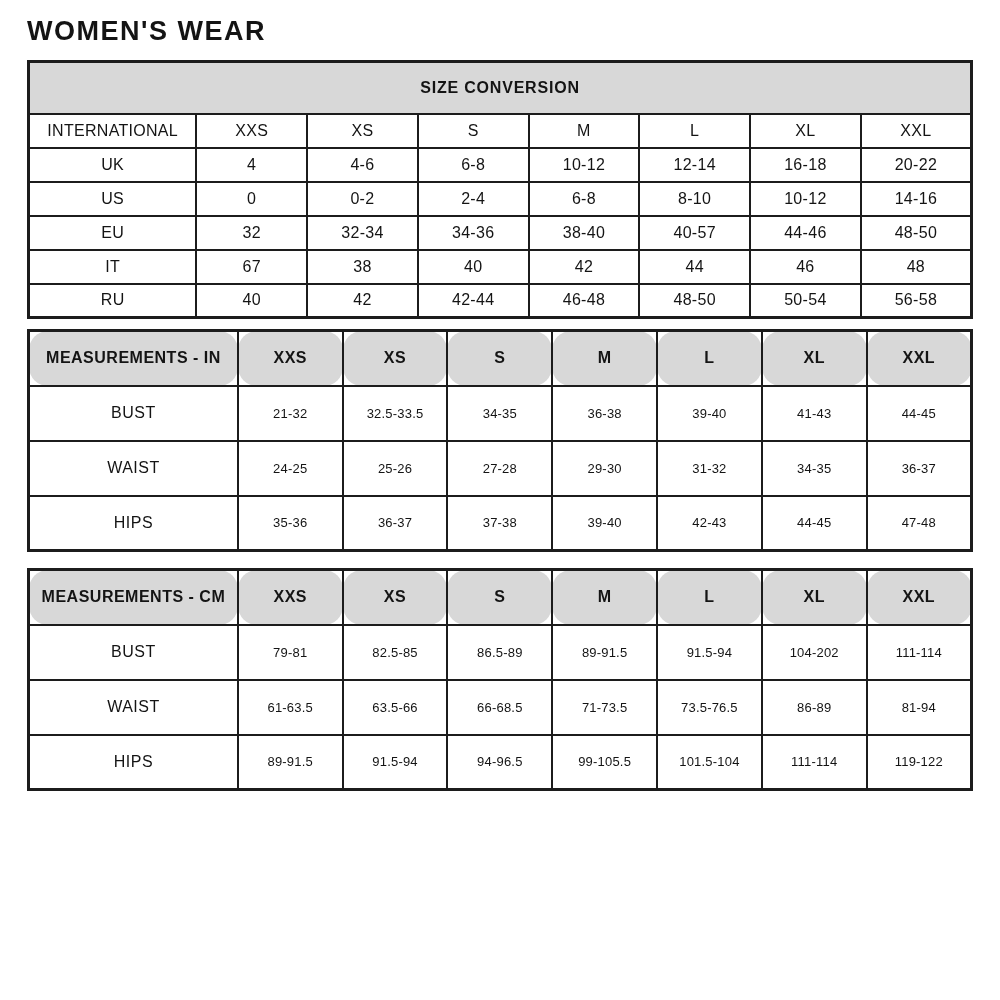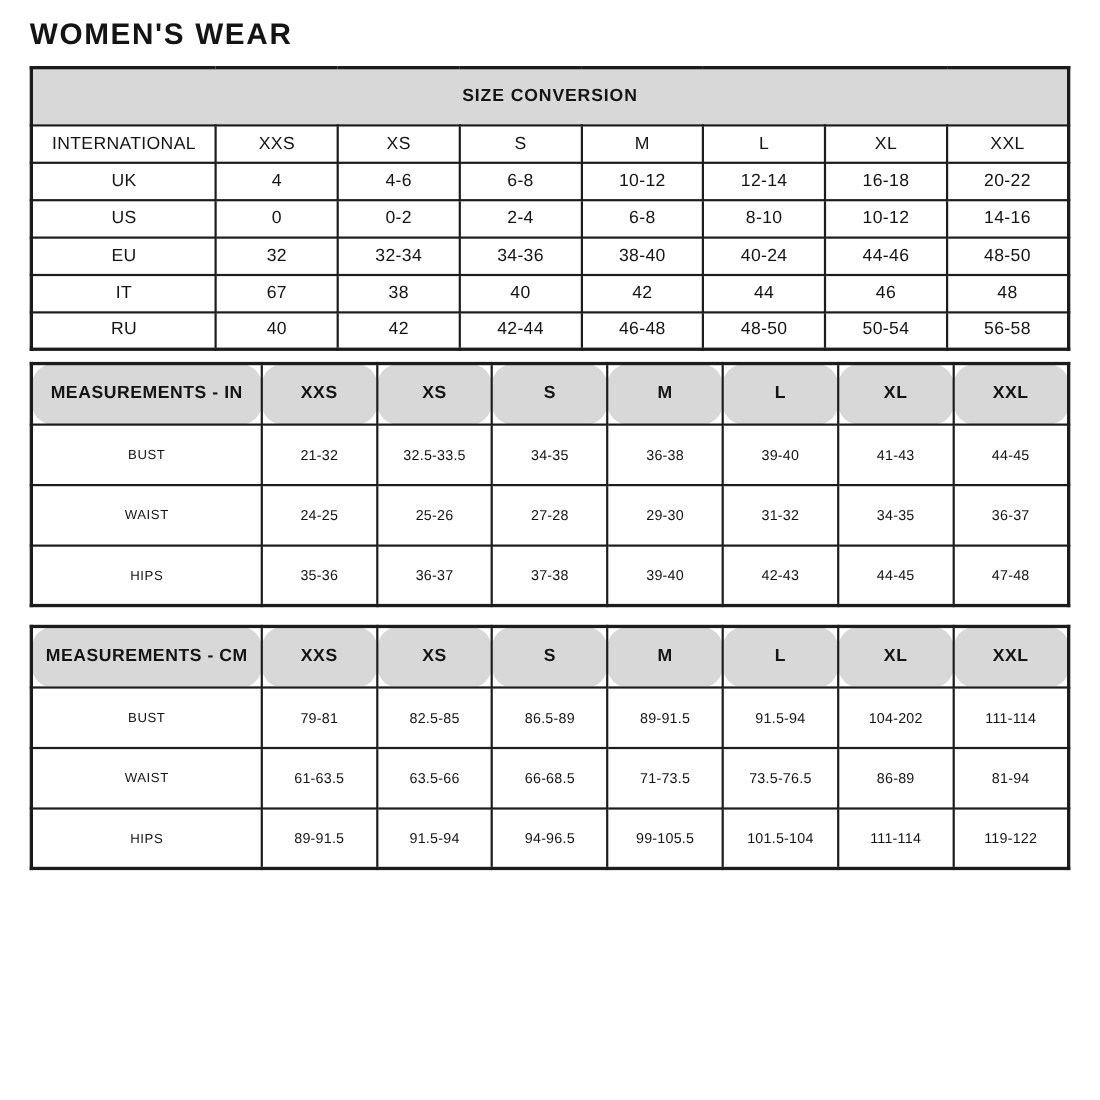--- a/index.html
+++ b/index.html
@@ -56,21 +56,21 @@
   
   .measure col.first-col { width: 22.2%; }
   .measure td { height: 55px; }
   .measure .header-row td {
     background: var(--header-bg);
     font-weight: bold;
     font-size: 16px;
     letter-spacing: 0.5px;
     border-radius: 19px;
   }
-  .measure .row-label { font-size: 12px; letter-spacing: 0.5px; }
+  .measure .row-label { font-size: 16px; letter-spacing: 0.5px; }
   .measure .value-cell { font-size: 13px; letter-spacing: 0.2px; margin-top: 32px; }
   .measure-in { margin-bottom: 16px; }
 </style>
 </head>
 <body>
 
 <div class="page">
   <h1 class="page-title">WOMEN'S WEAR</h1>
 
   <table class="conversion">
@@ -117,21 +117,21 @@
           <td class="value-cell">8-10</td>
           <td class="value-cell">10-12</td>
           <td class="value-cell">14-16</td>
         </tr>
         <tr>
           <td class="row-label">EU</td>
           <td class="value-cell">32</td>
           <td class="value-cell">32-34</td>
           <td class="value-cell">34-36</td>
           <td class="value-cell">38-40</td>
-          <td class="value-cell">40-24</td>
+          <td class="value-cell">40-57</td>
           <td class="value-cell">44-46</td>
           <td class="value-cell">48-50</td>
         </tr>
         <tr>
           <td class="row-label">IT</td>
           <td class="value-cell">67</td>
           <td class="value-cell">38</td>
           <td class="value-cell">40</td>
           <td class="value-cell">42</td>
           <td class="value-cell">44</td>

